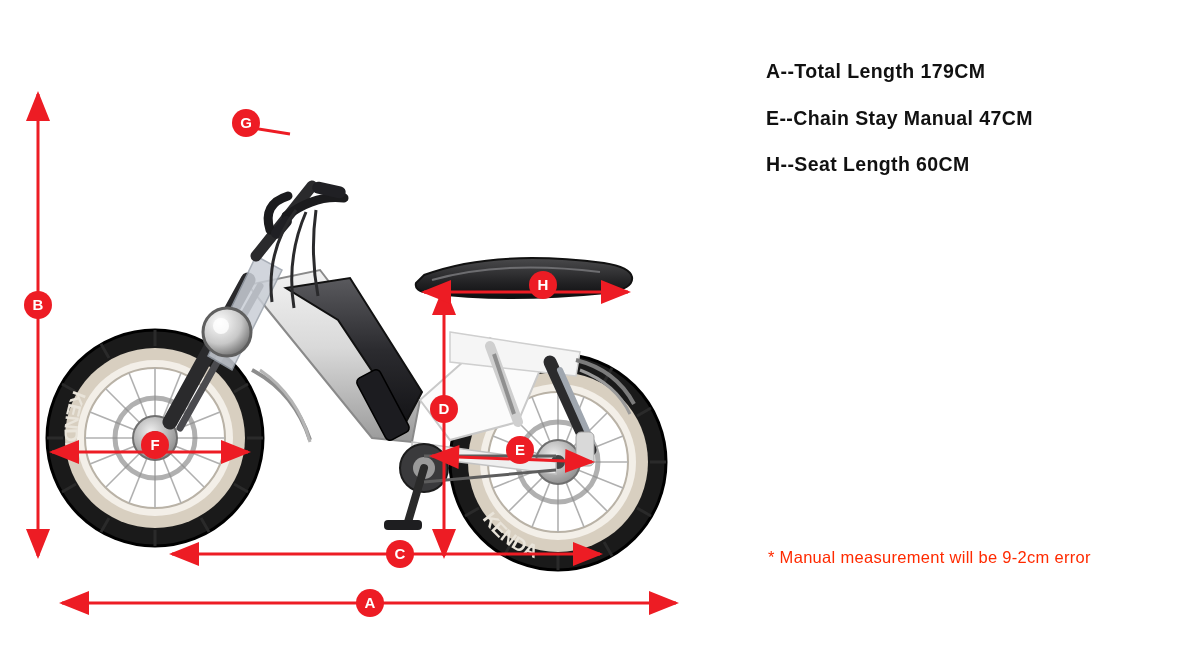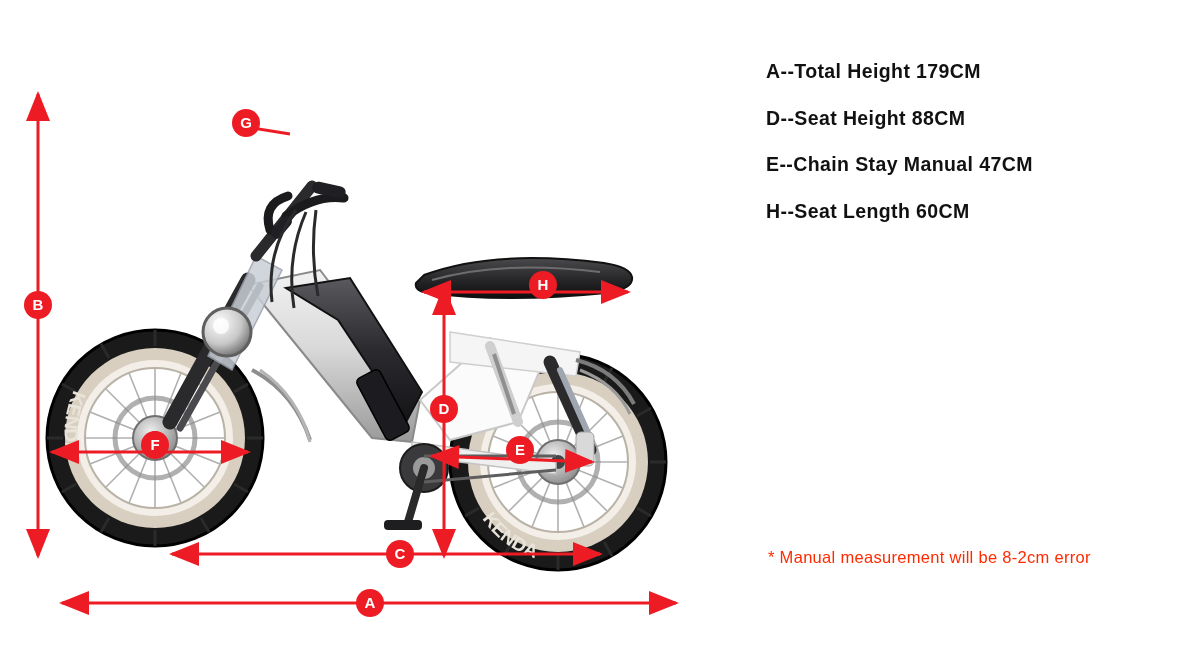--- a/index.html
+++ b/index.html
@@ -302,21 +302,20 @@
   <div class="badge" style="left:356px; top:589px;">A</div>
   <div class="badge" style="left:24px;  top:291px;">B</div>
   <div class="badge" style="left:386px; top:540px;">C</div>
   <div class="badge" style="left:430px; top:395px;">D</div>
   <div class="badge" style="left:506px; top:436px;">E</div>
   <div class="badge" style="left:141px; top:431px;">F</div>
   <div class="badge" style="left:232px; top:109px;">G</div>
   <div class="badge" style="left:529px; top:271px;">H</div>
 
   <div class="spec-list">
-    <div class="spec-row">A--Total Height  179CM</div>
-    <div class="spec-row">D--Seat Height  88CM</div>
+    <div class="spec-row">A--Total Length  179CM</div>
     <div class="spec-row">E--Chain Stay Manual  47CM</div>
     <div class="spec-row">H--Seat Length  60CM</div>
   </div>
 
-  <div class="spec-note">*  Manual measurement will be 8-2cm error</div>
+  <div class="spec-note">*  Manual measurement will be 9-2cm error</div>
 
 </div>
 
 </body></html>

